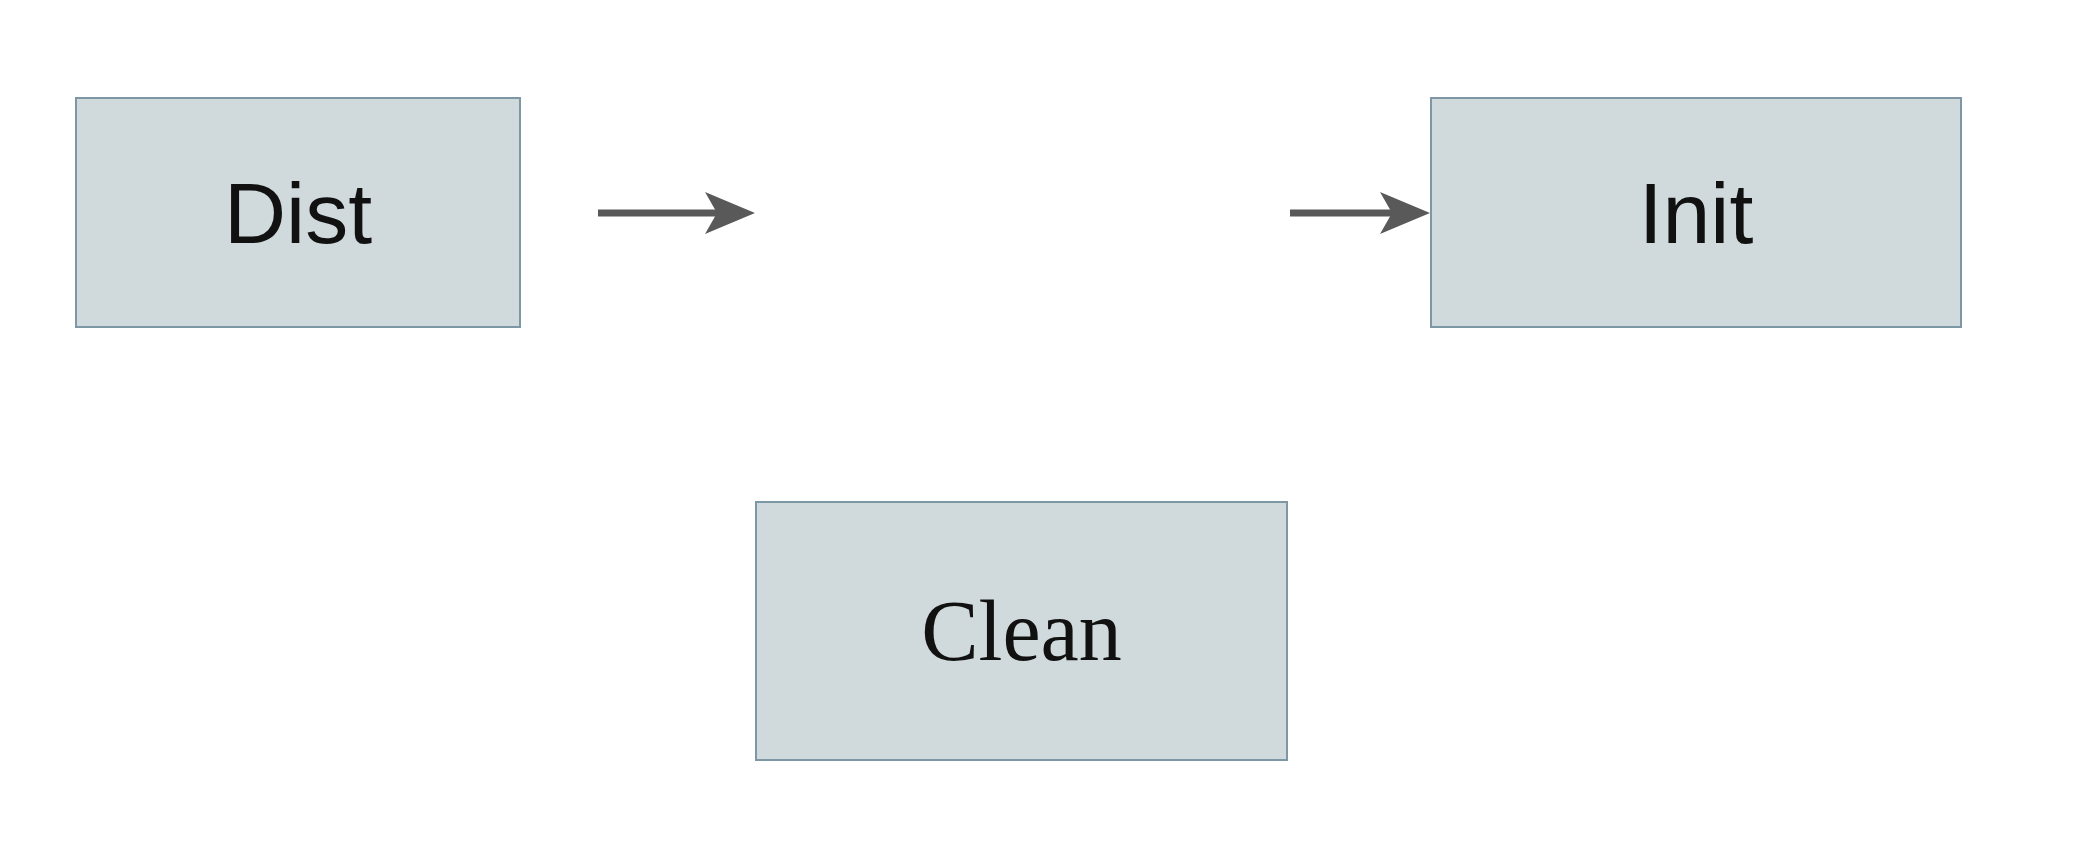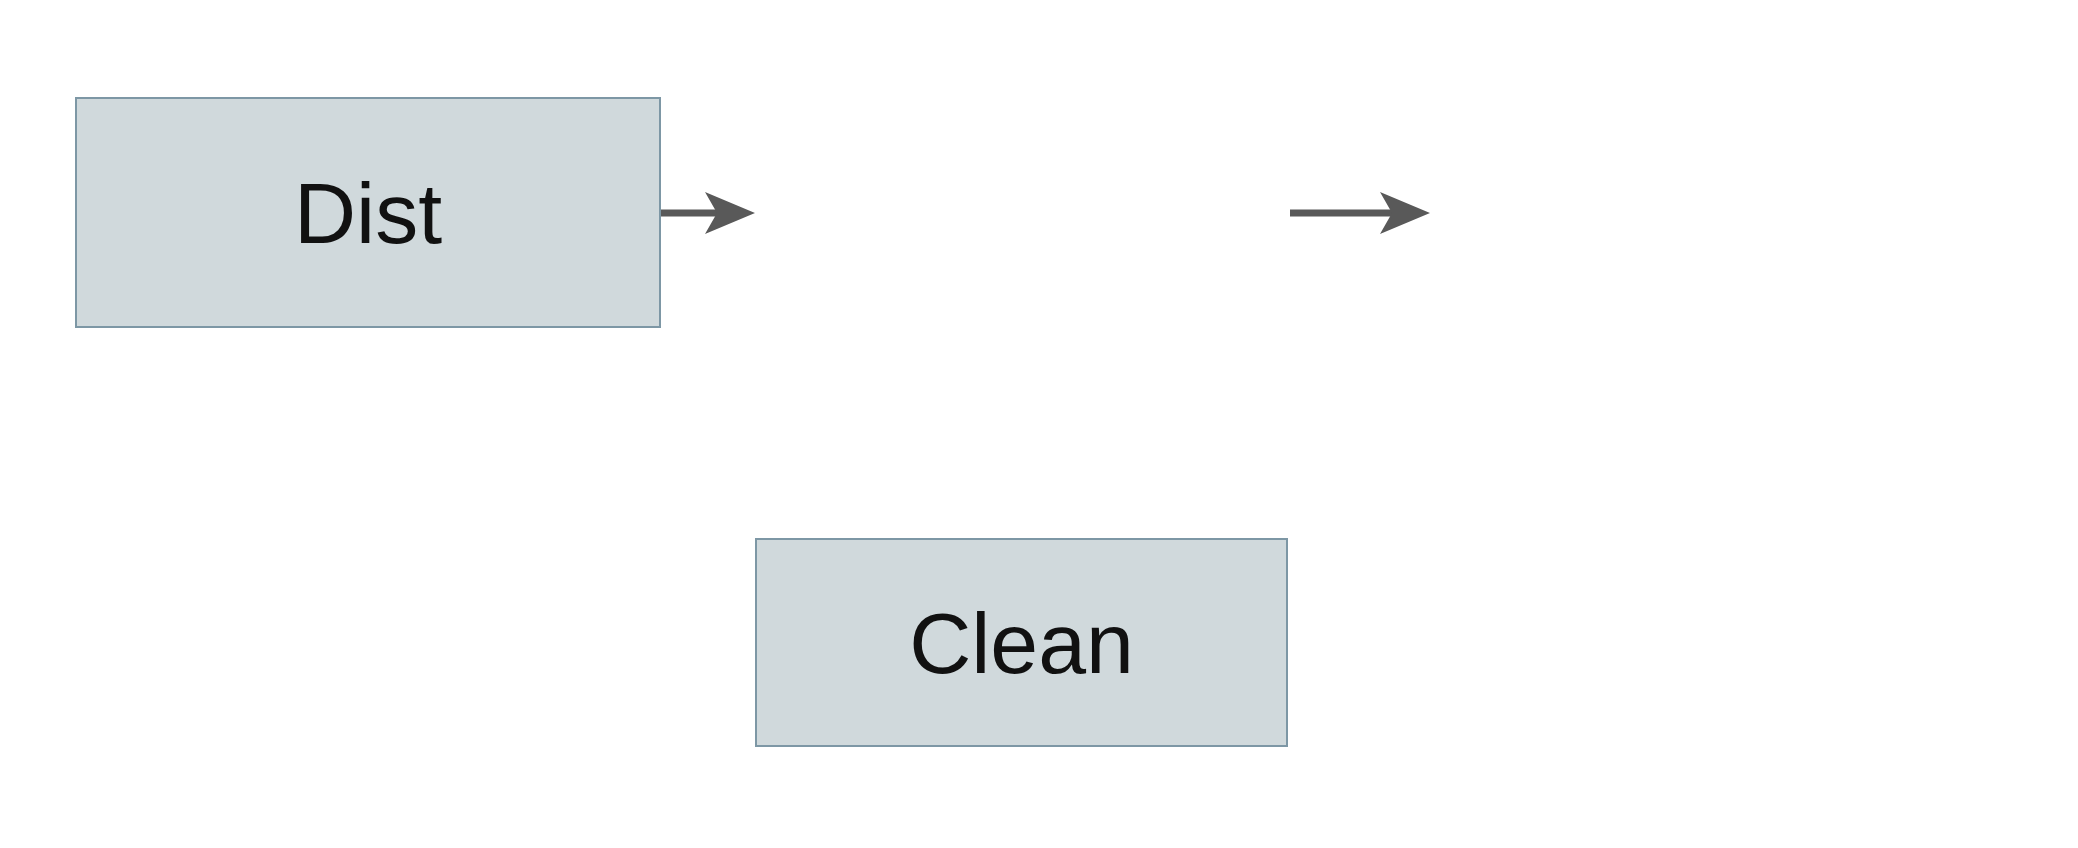--- a/index.html
+++ b/index.html
@@ -42,24 +42,24 @@
     justify-content: center;
   }
   .node-label {
     font-size: 86px;
     line-height: 1;
     color: var(--text-color, #111111);
     letter-spacing: 0px;
     white-space: nowrap;
   }
   
-  .node-dist    { left:  75px; top:  97px; width: 586px; height: 231px; }
+  .node-dist    { left:  75px; top:  97px; width: 446px; height: 231px; }
   .node-compile { left: 755px; top:  97px; width: 533px; height: 231px; }
   .node-init    { left: 1430px; top:  97px; width: 532px; height: 231px; }
-  .node-clean   { left: 755px; top: 538px; width: 533px; height: 209px; }
+  .node-clean   { left: 755px; top: 501px; width: 533px; height: 260px; font-family: Liberation Serif, serif; }
 </style>
 </head>
 <body>
 
 <div class="canvas">
 
   <svg class="arrow-layer" viewBox="0 0 2078 848" xmlns="http://www.w3.org/2000/svg">
 
     <g>
       <line class="edge-line" x1="598" y1="213" x2="719" y2="213"></line>
@@ -70,18 +70,21 @@
       <line class="edge-line" x1="1290" y1="213" x2="1394" y2="213"></line>
       <polygon class="edge-head" points="1430,213 1380,192 1392,213 1380,234"></polygon>
     </g>
   </svg>
 
   <div class="node node-dist">
     <span class="node-label">Dist</span>
   </div>
 
 
+  <div class="node node-init">
+    <span class="node-label">Init</span>
+  </div>
 
   <div class="node node-clean">
     <span class="node-label">Clean</span>
   </div>
 
 </div>
 
 </body></html>

